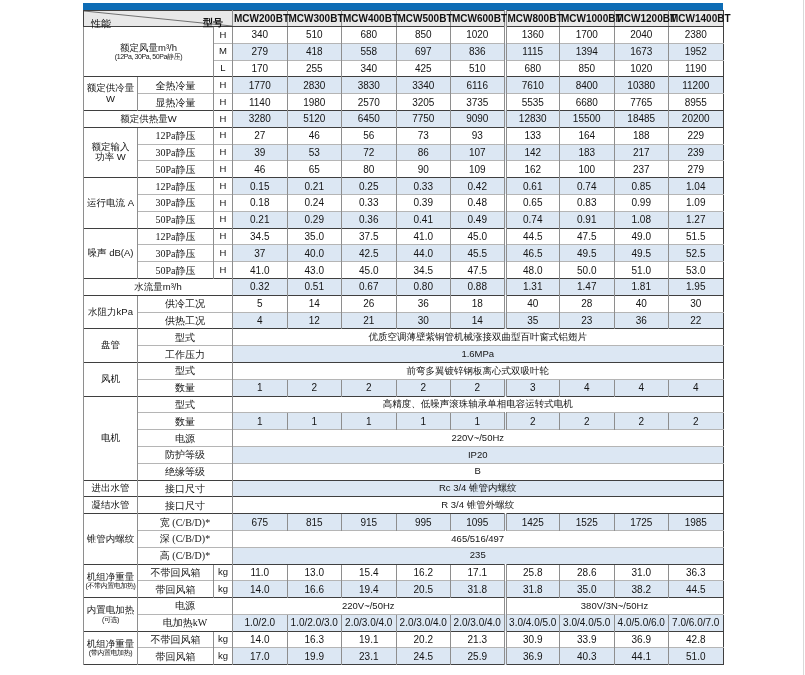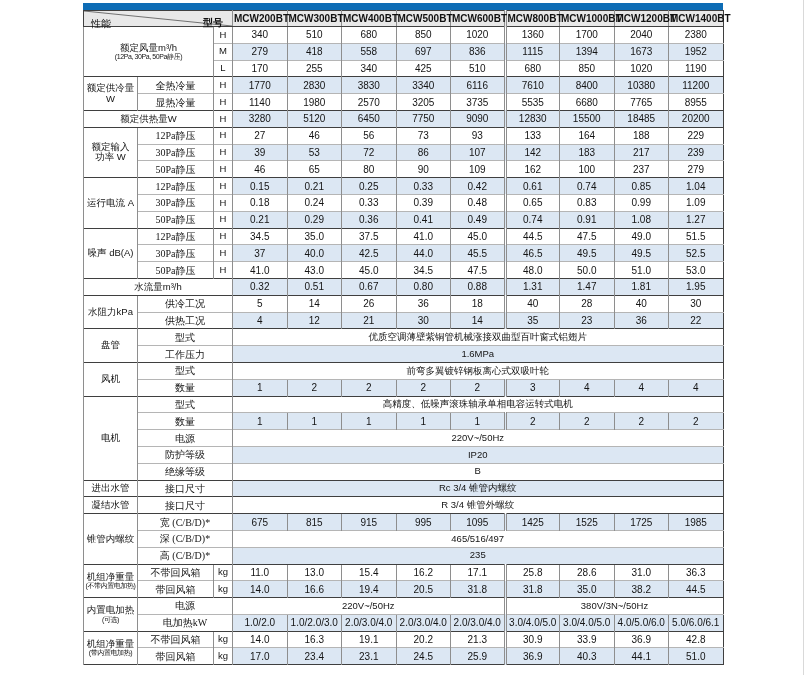--- a/index.html
+++ b/index.html
@@ -448,21 +448,21 @@
       <tr class="alt">
         <td class="lb" colspan="2">电加热kW</td>
         <td class="v">1.0/2.0</td>
         <td class="v">1.0/2.0/3.0</td>
         <td class="v">2.0/3.0/4.0</td>
         <td class="v">2.0/3.0/4.0</td>
         <td class="v">2.0/3.0/4.0</td>
         <td class="v div6">3.0/4.0/5.0</td>
         <td class="v">3.0/4.0/5.0</td>
         <td class="v">4.0/5.0/6.0</td>
-        <td class="v">5.0/6.0/6.1</td>
+        <td class="v">7.0/6.0/7.0</td>
       </tr>
       <tr class="ng">
         <td class="la" rowspan="2">
           <div>机组净重量</div>
           <div class="paren">(带内置电加热)</div>
         </td>
         <td class="lb">不带回风箱</td>
         <td class="lu">kg</td>
         <td class="v">14.0</td>
         <td class="v">16.3</td>
@@ -471,21 +471,21 @@
         <td class="v">21.3</td>
         <td class="v div6">30.9</td>
         <td class="v">33.9</td>
         <td class="v">36.9</td>
         <td class="v">42.8</td>
       </tr>
       <tr class="alt">
         <td class="lb">带回风箱</td>
         <td class="lu">kg</td>
         <td class="v">17.0</td>
-        <td class="v">23.4</td>
+        <td class="v">19.9</td>
         <td class="v">23.1</td>
         <td class="v">24.5</td>
         <td class="v">25.9</td>
         <td class="v div6">36.9</td>
         <td class="v">40.3</td>
         <td class="v">44.1</td>
         <td class="v">51.0</td>
       </tr>
     </tbody>
 </table>

